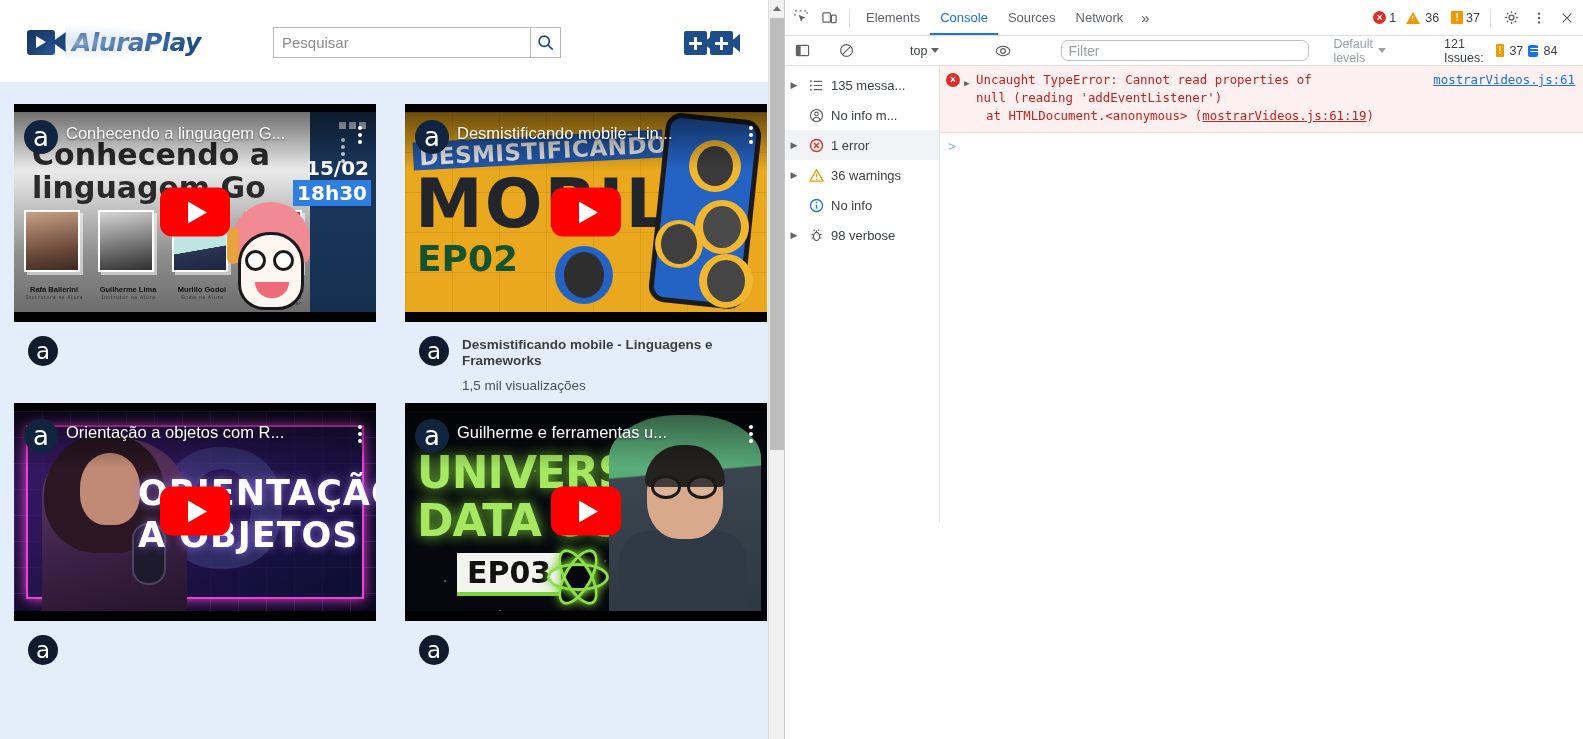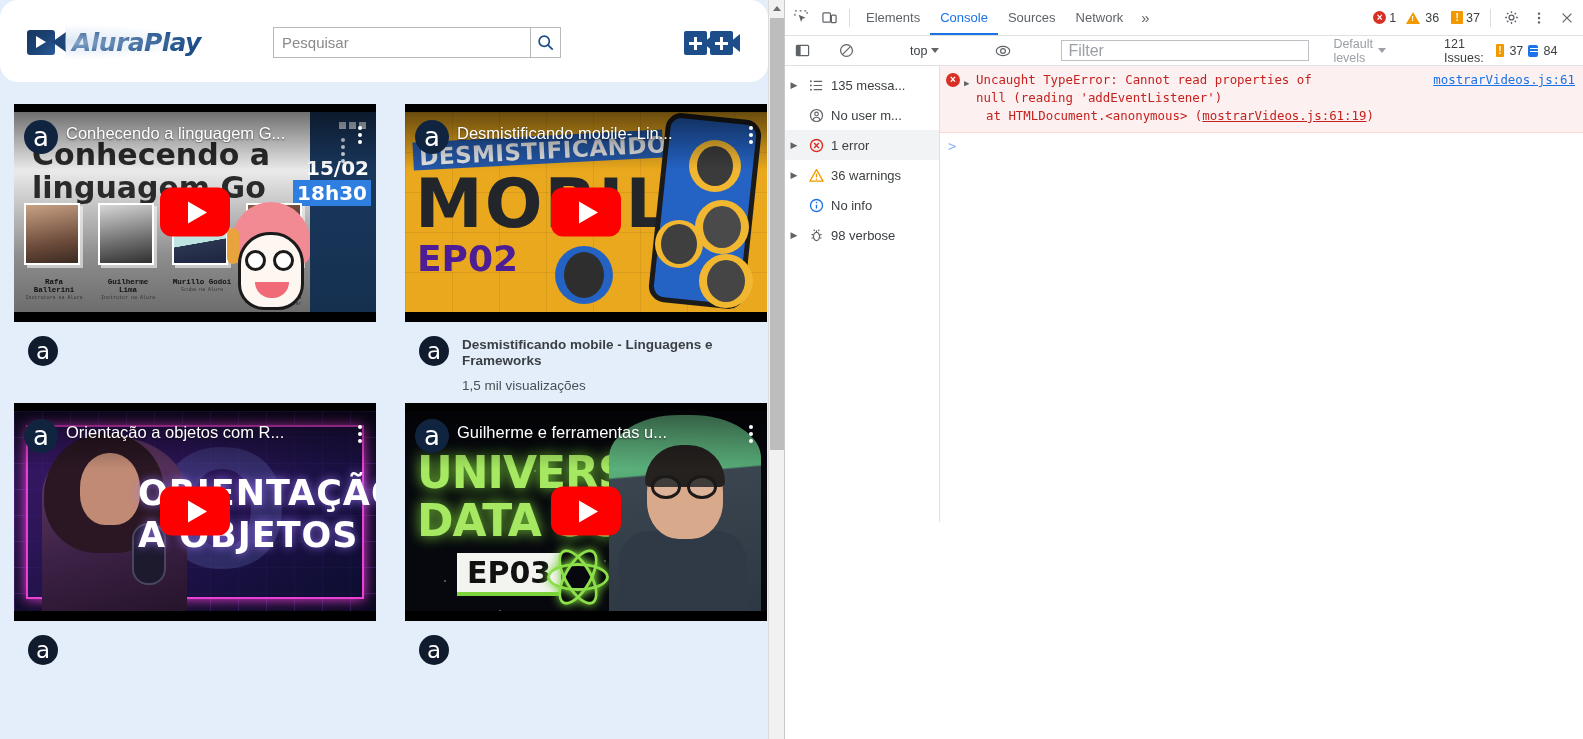--- a/index.html
+++ b/index.html
@@ -23,21 +23,20 @@
   #page-viewport {
     position: absolute; inset: 0 16px 0 0;
     background: #e4eefb;
     overflow: hidden;
   }
   
   .site-header {
     height: 82px; background: #ffffff;
     display: flex; align-items: center;
     position: relative;
-    border-radius: 18px;
   }
   .logo-wrap {
     position: absolute; left: 27px; top: 28px;
     display: flex; align-items: center; gap: 5px;
   }
   .logo-cam {
     width: 40px; height: 25px; position: relative;
   }
   .logo-cam .body {
     position: absolute; left: 0; top: 0;
@@ -182,39 +181,39 @@
   }
   .art-go .sb-dots { position: absolute; right: 10px; top: 10px; display: flex; gap: 3px; }
   .art-go .sb-dots s { width: 7px; height: 7px; background: #cdd8e6; display: block; }
   .art-go .sb-vd { position: absolute; right: 31px; top: 26px; display: flex; flex-direction: column; gap: 3px; }
   .art-go .sb-vd s { width: 4px; height: 4px; border-radius: 50%; background: #dfe6ef; display: block; }
   .art-go .sb-date { position: absolute; right: 7px; top: 44px; color: #fff; font-weight: bold; font-size: 20px; font-family: "DejaVu Sans", sans-serif;}
   .art-go .sb-time { position: absolute; right: 5px; top: 68px; background: #2f7fe0; color: #fff; font-weight: bold; font-size: 20px; padding: 1px 4px; font-family: "DejaVu Sans", sans-serif;}
   .art-go .people { position: absolute; left: 10px; bottom: 6px; display: flex; gap: 14px; }
   .art-go .person { width: 60px; }
   .art-go .pface { width: 56px; height: 62px; border: 2px solid #fff; box-shadow: 3px 3px 0 rgba(255,255,255,.55);}
-  .art-go .pname { font-family: Liberation Mono, monospace; font-size: 7.5px; color: #111; text-align: center; margin-top: 13px; font-weight: bold;}
+  .art-go .pname { font-family: Liberation Sans, sans-serif; font-size: 7.5px; color: #111; text-align: center; margin-top: 13px; font-weight: bold;}
   .art-go .prole { font-family: "DejaVu Sans Mono", monospace; font-size: 5px; color: #333; text-align: center; }
   .art-go .mascot {
     position: absolute; right: 56px; bottom: 0; width: 96px; height: 110px;
   }
   .art-go .m-hair { position: absolute; left: 8px; top: 0; width: 78px; height: 62px; border-radius: 40px 40px 10px 10px; background: #f28a93; }
   .art-go .m-face { position: absolute; left: 14px; top: 30px; width: 66px; height: 78px; border-radius: 32px 32px 26px 26px; background: #fdf6f1; border: 3px solid #1a1a1a; }
   .art-go .m-eye { position: absolute; width: 21px; height: 21px; border-radius: 50%; border: 3px solid #1a1a1a; background: #fff; top: 48px;}
   .art-go .m-eye.l { left: 21px; } .art-go .m-eye.r { left: 49px; }
   .art-go .m-mouth { position: absolute; left: 31px; top: 80px; width: 34px; height: 16px; border-radius: 0 0 18px 18px; background: #f16a78; }
   .art-go .m-hs { position: absolute; left: 3px; top: 26px; width: 12px; height: 36px; border-radius: 6px; background: #e8a33c;}
 
   
   .art-mobile { position: absolute; inset: 0; background: #e9a81d; }
   .art-mobile .grid { position: absolute; inset: 0; background-image: linear-gradient(rgba(0,0,0,.07) 1px, transparent 1px), linear-gradient(90deg, rgba(0,0,0,.07) 1px, transparent 1px); background-size: 47px 40px; }
   .art-mobile .band { position: absolute; left: 8px; top: 24px; width: 250px; height: 28px; background: #2458a8; transform: rotate(-3deg); }
   .art-mobile .band span { position: absolute; left: 6px; top: 2px; color: #e8e8e8; font-family: "DejaVu Sans", sans-serif; font-weight: bold; font-size: 23px; letter-spacing: 0.5px;}
   .art-mobile .mob { position: absolute; left: 10px; top: 52px; color: #22262b; font-family: "DejaVu Sans", sans-serif; font-weight: bold; font-size: 68px; letter-spacing: 2px; }
-  .art-mobile .ep { position: absolute; left: 12px; top: 126px; color: #4c1d95; font-family: "DejaVu Sans", sans-serif; font-weight: bold; font-size: 36px; }
+  .art-mobile .ep { position: absolute; left: 12px; top: 126px; color: #14532d; font-family: "DejaVu Sans", sans-serif; font-weight: bold; font-size: 36px; }
   .art-mobile .phone { position: absolute; right: 14px; top: 4px; width: 96px; height: 190px; background: #2463c4; border: 5px solid #1b1b1b; border-radius: 16px; transform: rotate(6deg); }
   .art-mobile .circ { position: absolute; border-radius: 50%; background: #f2b731; }
   .art-mobile .f1 { right: 26px; top: 28px; width: 52px; height: 52px; }
   .art-mobile .f2 { right: 18px; top: 88px; width: 54px; height: 54px; }
   .art-mobile .f3 { right: 64px; top: 108px; width: 48px; height: 48px; }
   .art-mobile .f4 { right: 14px; top: 142px; width: 54px; height: 54px; }
   .art-mobile .f5 { left: 150px; top: 134px; width: 58px; height: 58px; background: #2463c4; }
   .art-mobile .head { position: absolute; border-radius: 50%; background: #3a3a3a; }
 
   
@@ -322,22 +321,22 @@
   .dt-filterbar {
     height: 30px; display: flex; align-items: center;
     border-bottom: 1px solid #e0e0e0; padding: 0 3px; flex: 0 0 30px; gap: 16px;
   }
   .ctx-select {
     display: flex; align-items: center; gap: 4px; padding: 0 6px;
     font-size: 12.5px; color: #3c4043; cursor: pointer; border-radius: 3px; height: 22px;
   }
   .caret { width:0;height:0;border-left:4px solid transparent;border-right:4px solid transparent;border-top:5px solid #5f6368;}
   .dt-filter-input {
-    flex: 0 0 248px; height: 21px; border: 1px solid #bdc1c6; border-radius: 0;
-    padding: 0 6px; font-size: 16px; color: #c2410c; outline: none;
+    flex: 0 0 248px; height: 21px; border: 1px solid #bdc1c6; border-radius: 7px;
+    padding: 0 6px; font-size: 14px; color: #c2410c; outline: none;
     font-family: "Liberation Sans", sans-serif; background:#fff;
   }
   .dt-filter-input::placeholder { color: #9aa0a6; }
   .levels { display:flex;align-items:center;gap:5px;padding:0 8px;color:#9aa0a6;font-size:12.5px;cursor:pointer;}
   .levels .caret { border-top-color:#9aa0a6; }
   .issues-box { display: flex; align-items: center; gap: 5px; font-size: 12.5px; color: #3c4043; padding-left: 6px; cursor:pointer;}
 
   .dt-body { flex: 1; display: flex; min-height: 0; }
   .console-sidebar {
     width: 155px; flex: 0 0 155px; border-right: 1px solid #e0e0e0;
@@ -735,21 +734,21 @@
 
         <div class="cs-row">
           <span class="cs-arrow"></span>
           <span class="cs-ico">
             <svg width="15" height="15" viewBox="0 0 16 16">
               <circle cx="8" cy="8" r="6.4" fill="none" stroke="#5f6368" stroke-width="1.3"></circle>
               <circle cx="8" cy="6.3" r="1.9" fill="none" stroke="#5f6368" stroke-width="1.2"></circle>
               <path d="M4.3 12.6a3.9 3.9 0 0 1 7.4 0" fill="none" stroke="#5f6368" stroke-width="1.2"></path>
             </svg>
           </span>
-          <span class="cs-label">No user m...</span>
+          <span class="cs-label">No info m...</span>
         </div>
 
         <div class="cs-row selected">
           <span class="cs-arrow">▶</span>
           <span class="cs-ico">
             <svg width="15" height="15" viewBox="0 0 16 16">
               <circle cx="8" cy="8" r="6.4" fill="none" stroke="#d93025" stroke-width="1.5"></circle>
               <path d="M5.4 5.4 L10.6 10.6 M10.6 5.4 L5.4 10.6" stroke="#d93025" stroke-width="1.5"></path>
             </svg>
           </span>

